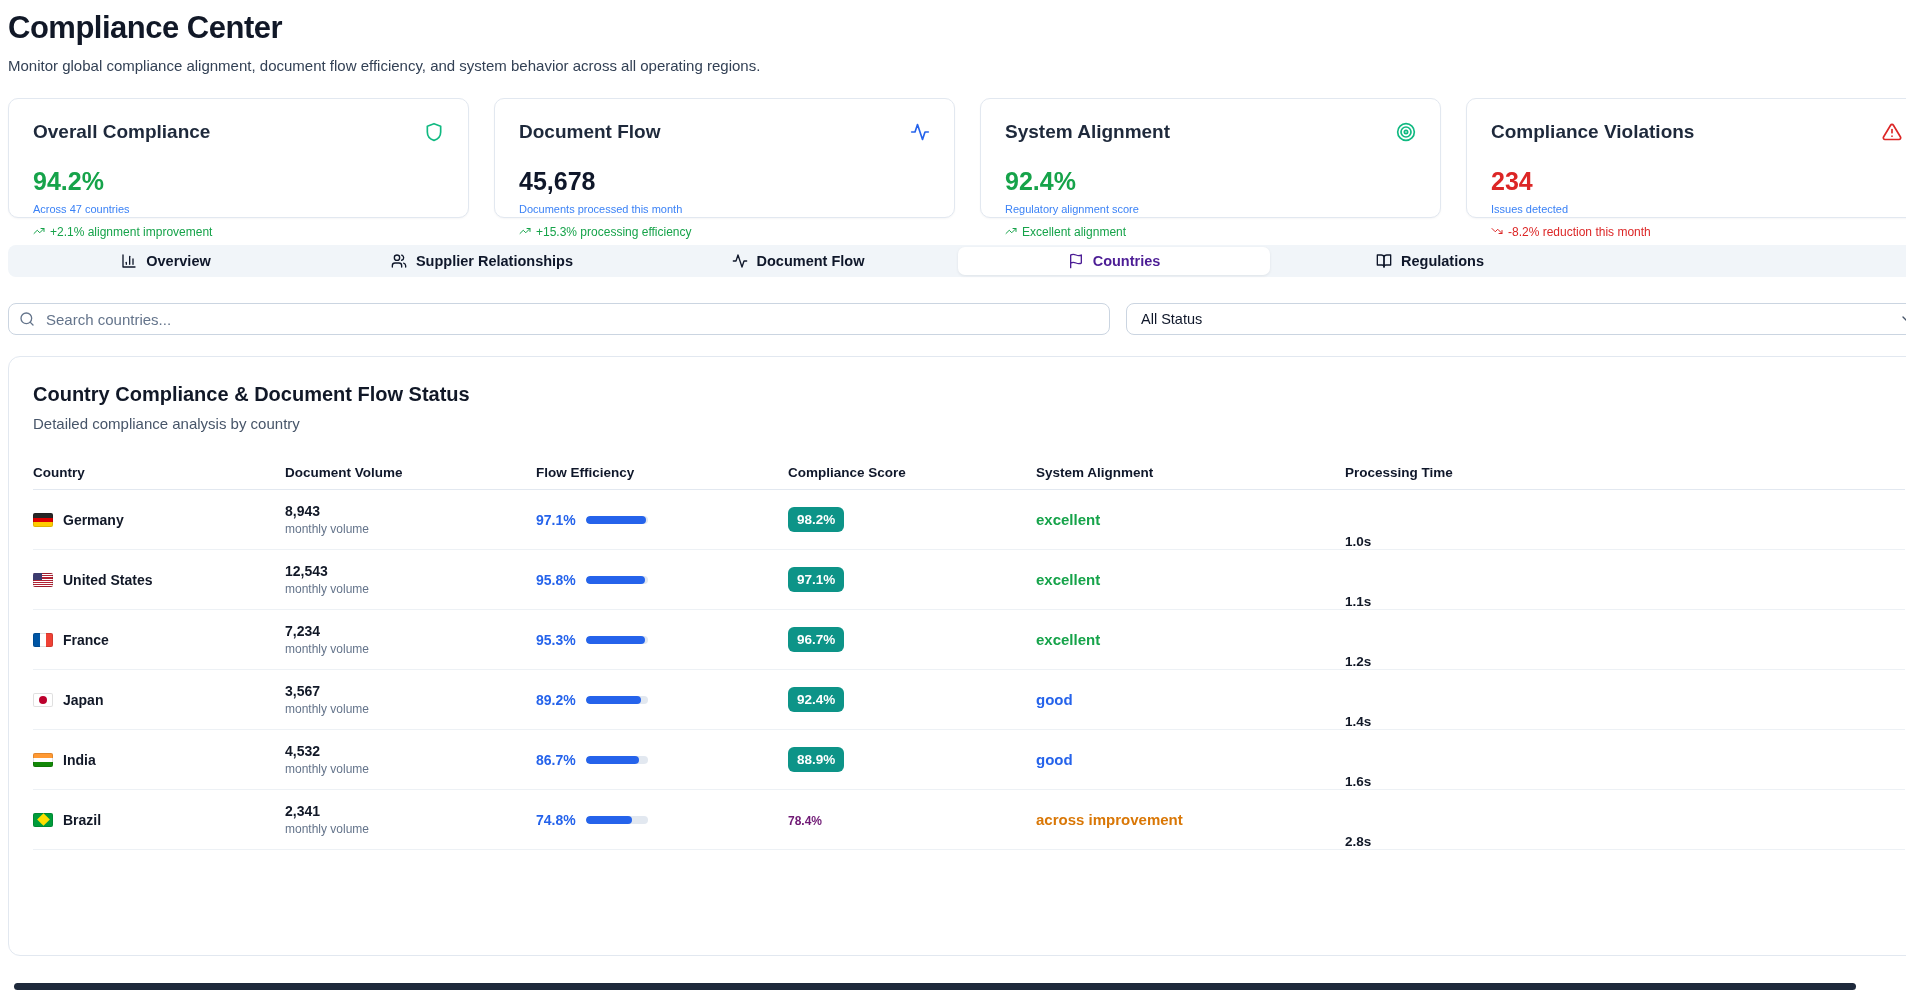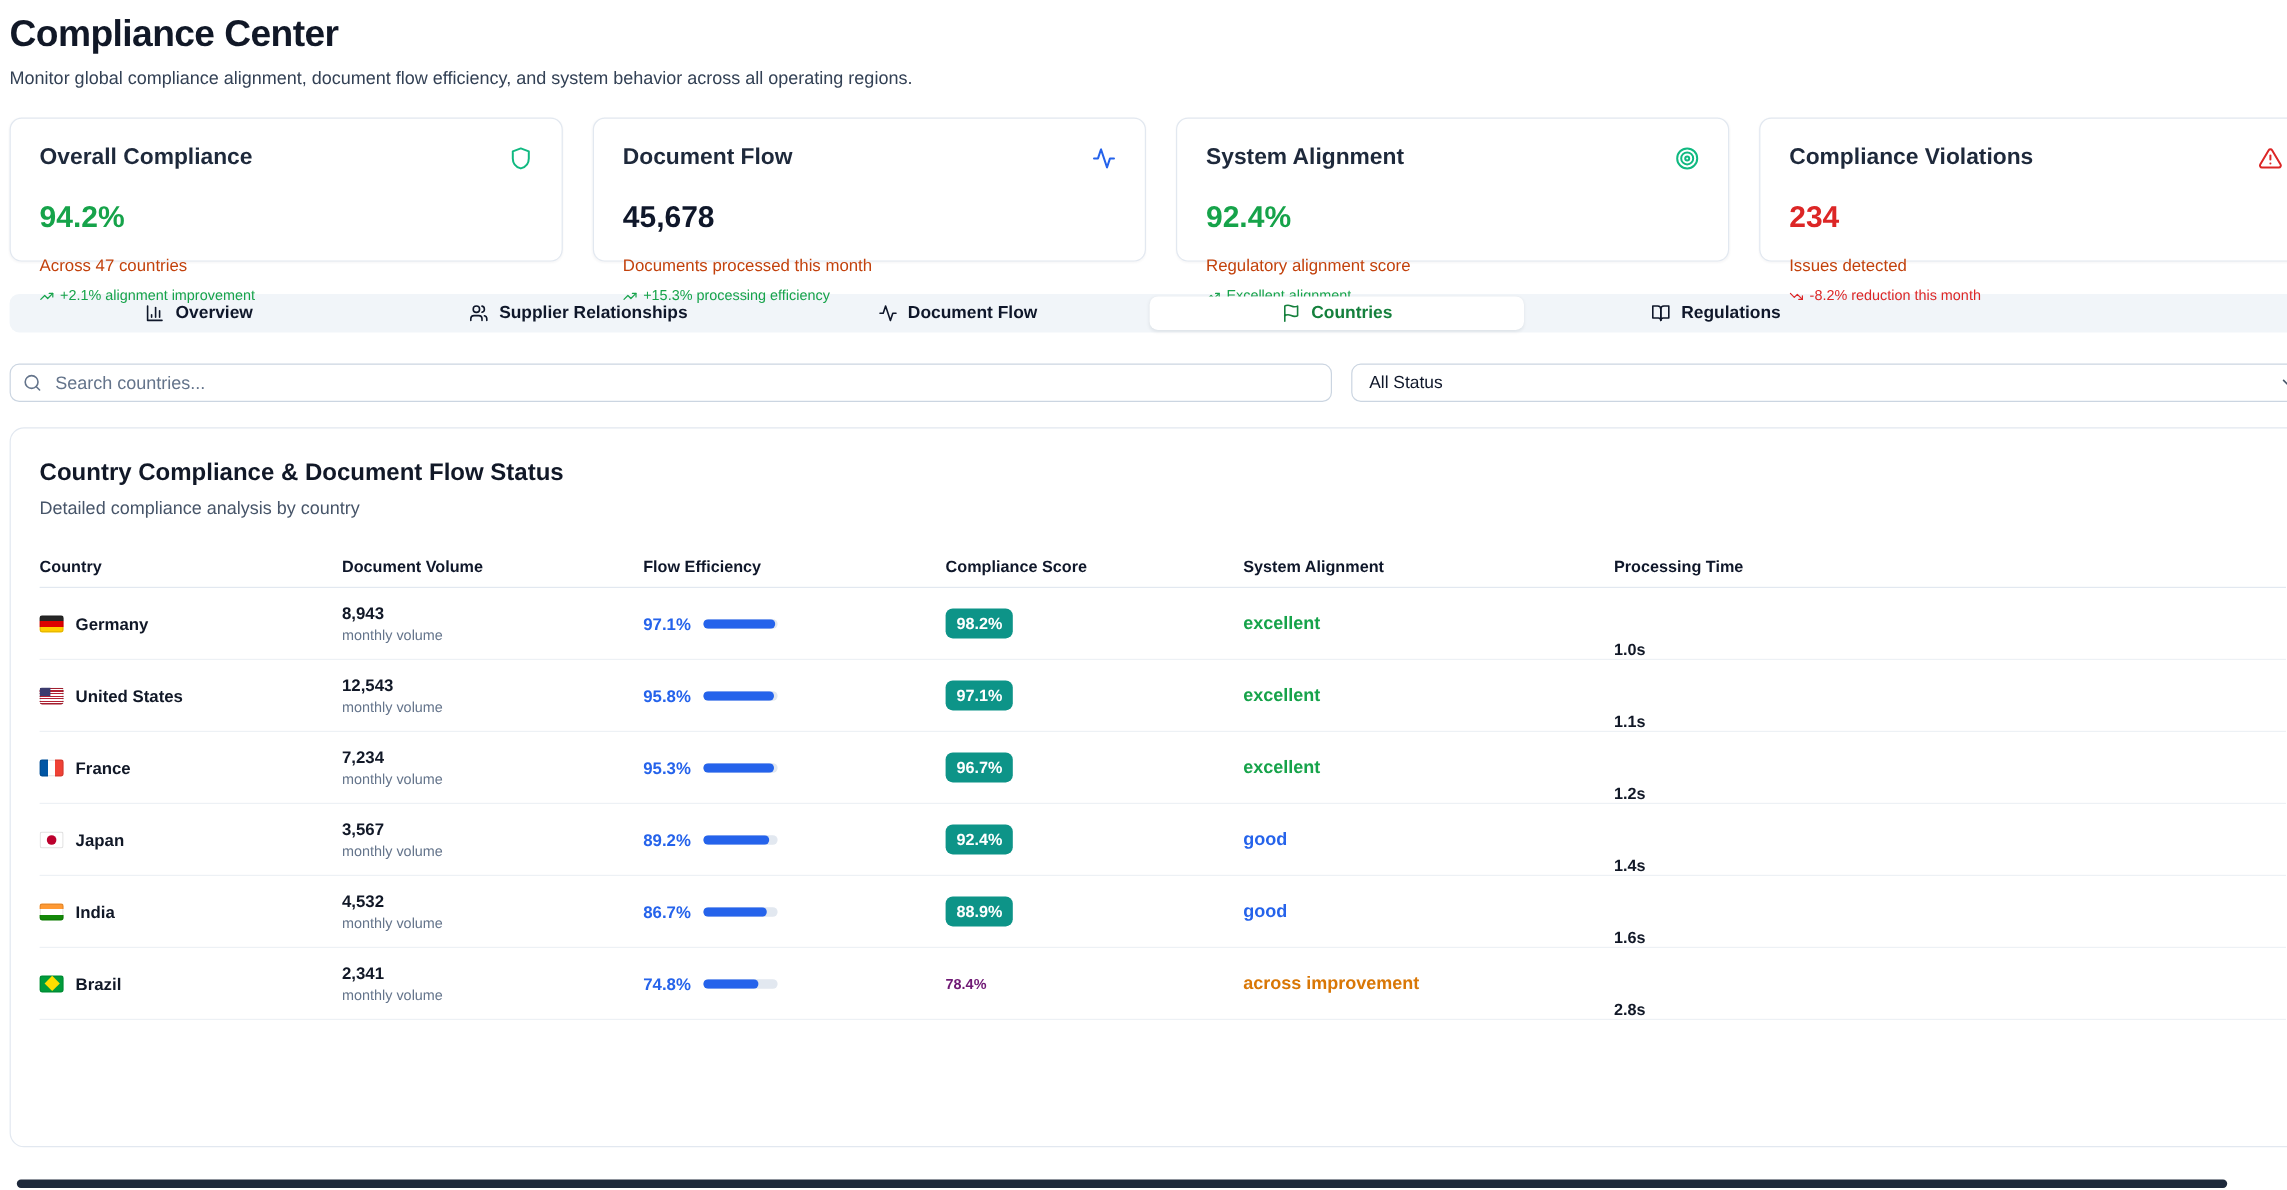--- a/index.html
+++ b/index.html
@@ -21,35 +21,35 @@
   
   .stats { display: grid; grid-template-columns: repeat(4, 461px); gap: 25px; margin-top: 24px; }
   .card {
     background: #fff; border: 1px solid #e2e8f0; border-radius: 10px;
     padding: 22px 24px; height: 120px;
     box-shadow: 0 1px 2px rgba(15,23,42,.04);
   }
   .card-head { display: flex; justify-content: space-between; align-items: center; }
   .card-title { font-size: 19px; font-weight: 700; color: #1e293b; }
   .card-value { margin-top: 24px; font-size: 25px; font-weight: 700; }
-  .card-caption { margin-top: 17px; font-size: 14px; color: #c2410c; }
-  .card-trend { margin-top: 10px; font-size: 12px; font-weight: 500; display: flex; align-items: flex-end; gap: 5px; }
+  .card-caption { margin-top: 7px; font-size: 11px; color: #3b82f6; }
+  .card-trend { margin-top: 10px; font-size: 12px; font-weight: 500; display: flex; align-items: flex-start; gap: 5px; }
 
   .icon { display: inline-flex; flex: none; align-items: center; justify-content: center; }
   .icon svg { width: 100%; height: 100%; }
 
   
   .tabbar { margin-top: 27px; width: 1922px; height: 32px; background: #f1f5f9; border-radius: 8px; }
   .tabs { display: grid; grid-template-columns: repeat(5, 316px); height: 100%; }
   .tab {
     display: flex; align-items: center; justify-content: center; gap: 9px;
     font-size: 14.5px; font-weight: 600; color: #0f172a;
     border-radius: 7px; cursor: pointer; white-space: nowrap;
   }
-  .tab.active { background: #fff; color: #15803d; margin: 2px; box-shadow: 0 1px 3px rgba(15,23,42,.08); }
+  .tab.active { background: #fff; color: #4c1d95; margin: 2px; box-shadow: 0 1px 3px rgba(15,23,42,.08); }
 
   
   .filter-row { margin-top: 26px; display: flex; gap: 16px; width: 1922px; }
   .search-box { position: relative; width: 1102px; flex: none; }
   .search-box input {
     width: 100%; height: 32px; border: 1px solid #cbd5e1; border-radius: 8px;
     padding: 0 12px 0 37px; font-size: 15px; color: #0f172a; outline: none;
     font-family: "Liberation Sans", sans-serif; background: #fff;
   }
   .search-box input::placeholder { color: #64748b; }

